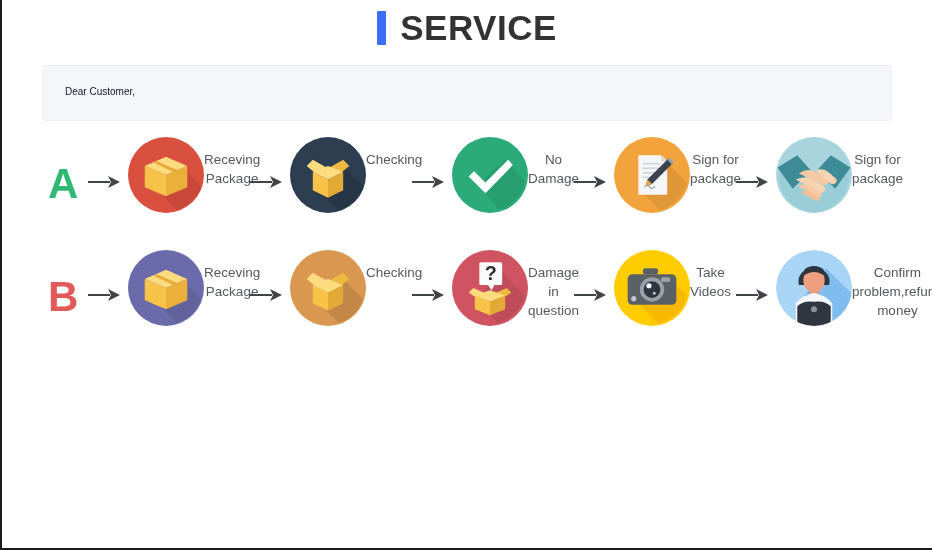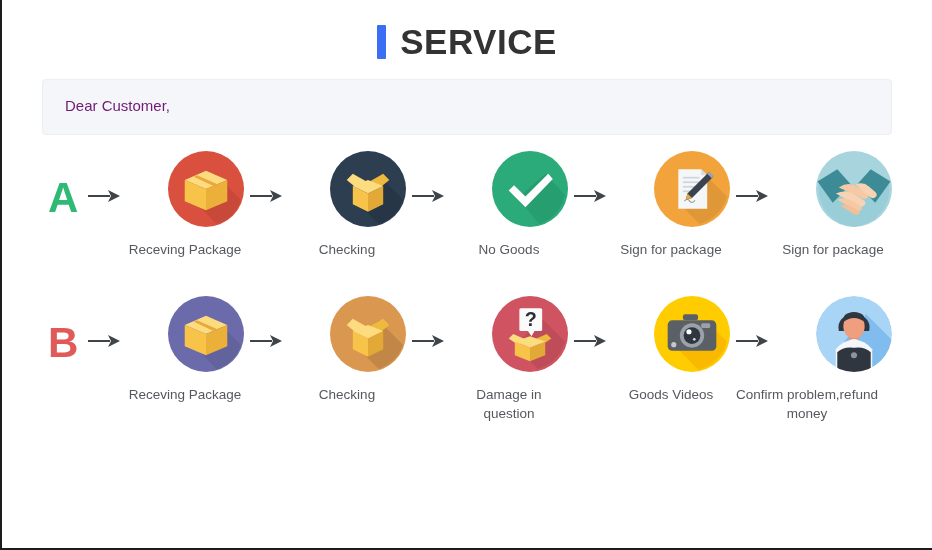--- a/index.html
+++ b/index.html
@@ -23,21 +23,21 @@
     border-left: 2px solid #1c1c1c;
     border-bottom: 2px solid #1c1c1c;
   }
 
   
   .title-row {
     display: flex;
     align-items: center;
     justify-content: center;
     gap: 14px;
-    padding-top: 24px;
+    padding-top: 10px;
   }
   .title-bar {
     width: 9px;
     height: 34px;
     background: #3b6ef5;
     border-radius: 1px;
   }
   .title-text {
     font-size: 35px;
     font-weight: bold;
@@ -50,22 +50,22 @@
   .notice {
     margin: 20px 40px 0 40px;
     background: #f5f6f9;
     border: 1px solid #eceef3;
     border-radius: 4px;
     padding: 14px 22px 16px 22px;
     box-sizing: border-box;
   }
   .notice p {
     margin: 0;
-    font-size: 15px;
-    color: #701a75;
+    font-size: 10px;
+    color: #0f172a;
     line-height: 24px;
   }
 
   
   .flow {
     margin-top: 16px;
   }
   .row {
     display: flex;
     align-items: flex-start;
@@ -94,22 +94,22 @@
     align-items: center;
     justify-content: center;
     color: #3f4448;
   }
   .arrow svg { display: block; }
 
   .step {
     flex: 0 0 auto;
     width: 116px;
     display: flex;
-    flex-direction: column;
-    align-items: flex-end;
+    flex-direction: row;
+    align-items: flex-start;
   }
   .step .circle-wrap {
     width: 76px;
     height: 76px;
   }
   .step svg.icon { display: block; width: 76px; height: 76px; }
   .step-label {
     margin-top: 13px;
     font-size: 13.5px;
     color: #55585e;
@@ -189,21 +189,21 @@
       </div>
 
       <div class="step">
         <div class="circle-wrap">
           <svg class="icon" viewBox="0 0 100 100">
             <circle cx="50" cy="50" r="50" fill="#2aab79"></circle>
             <path d="M70 30 L96 58 A50 50 0 0 1 62 96 L34 62 Z" fill="#000" opacity="0.07"></path>
             <path d="M74 30 L80 37 L44 74 L22 52 L29 45 L44 60 Z" fill="#ffffff"></path>
           </svg>
         </div>
-        <div class="step-label">No Goods</div>
+        <div class="step-label">No Damage</div>
       </div>
 
       <div class="arrow" style="color: rgb(63, 68, 72);">
         <svg viewBox="0 0 34 14" width="34" height="14">
             <path d="M0 6h22v2H0z" fill="currentColor"></path>
             <path d="M20 1l12 6-12 6 3-6z" fill="currentColor"></path>
           </svg>
       </div>
 
       <div class="step">
@@ -339,21 +339,21 @@
             <rect x="38" y="24" width="20" height="8" rx="3" fill="#5b6067"></rect>
             <rect x="18" y="32" width="64" height="40" rx="6" fill="#5b6067"></rect>
             <rect x="62" y="36" width="12" height="6" rx="2" fill="#9ba1a9"></rect>
             <circle cx="50" cy="52" r="16" fill="#9ba1a9"></circle>
             <circle cx="50" cy="52" r="11" fill="#2f3640"></circle>
             <circle cx="46" cy="47" r="3.4" fill="#ffffff"></circle>
             <circle cx="53" cy="57" r="1.8" fill="#ffffff" opacity="0.8"></circle>
             <circle cx="26" cy="64" r="3.4" fill="#c3c8ce"></circle>
           </svg>
         </div>
-        <div class="step-label">Goods Videos</div>
+        <div class="step-label">Take Videos</div>
       </div>
 
       <div class="arrow" style="color: rgb(63, 68, 72);">
         <svg viewBox="0 0 34 14" width="34" height="14">
             <path d="M0 6h22v2H0z" fill="currentColor"></path>
             <path d="M20 1l12 6-12 6 3-6z" fill="currentColor"></path>
           </svg>
       </div>
 
       <div class="step wide">

